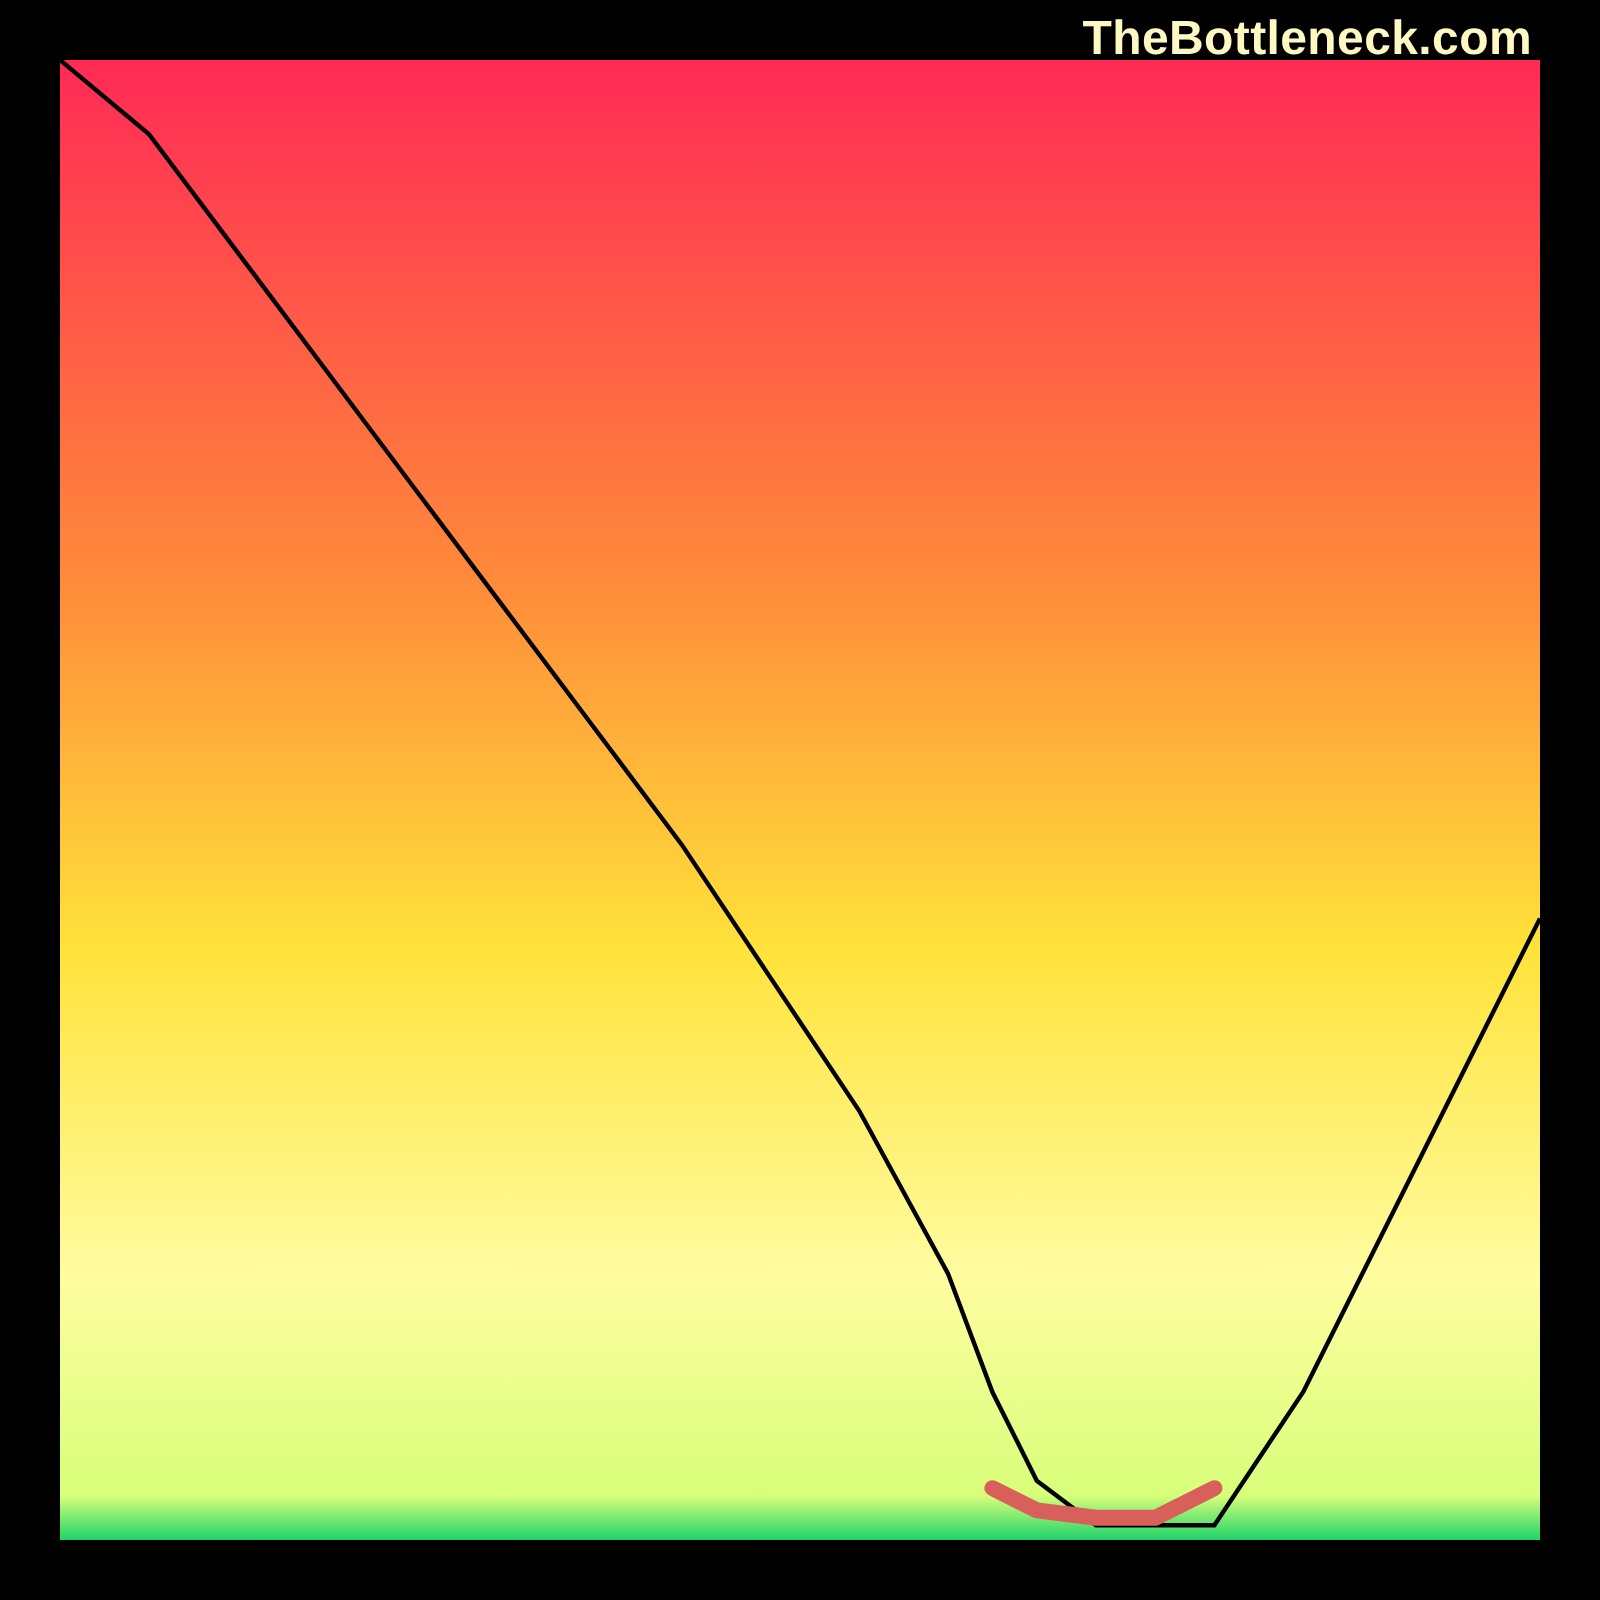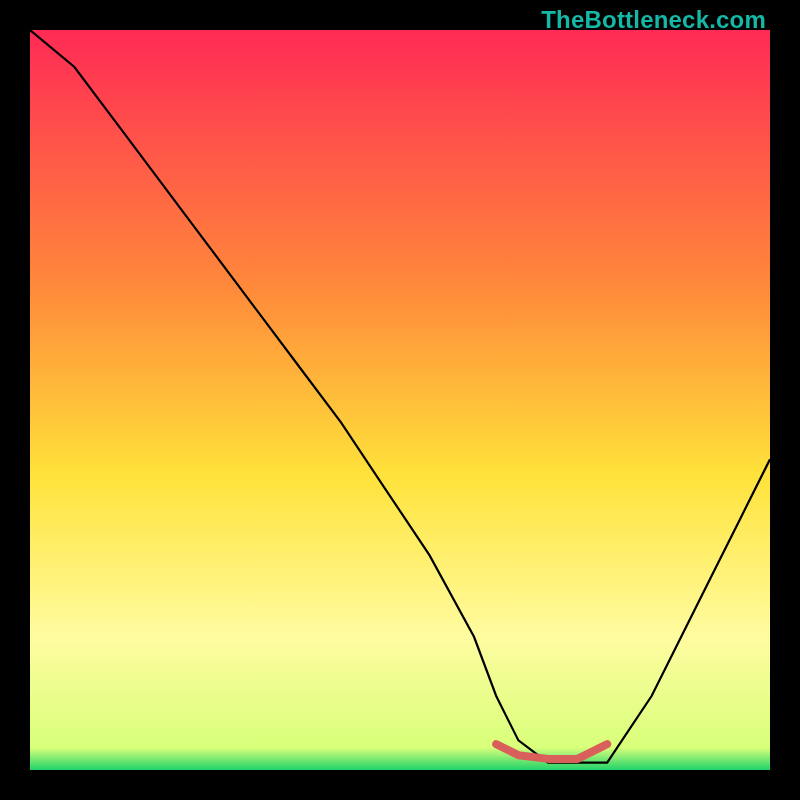--- a/index.html
+++ b/index.html
@@ -25,21 +25,21 @@
     width: 740px;
     height: 740px;
   }
   .watermark {
     position: absolute;
     top: 6px;
     right: 34px;
     font-family: Arial, Helvetica, sans-serif;
     font-size: 24px;
     font-weight: bold;
-    color: #14b8a6;
+    color: #fef9c3;
     letter-spacing: 0.2px;
   }
 </style>
 </head>
 <body>
 
 <div class="frame">
   <svg class="plot" viewBox="0 0 740 740">
     <defs>
       <linearGradient id="bg-grad" x1="0" y1="0" x2="0" y2="1">

